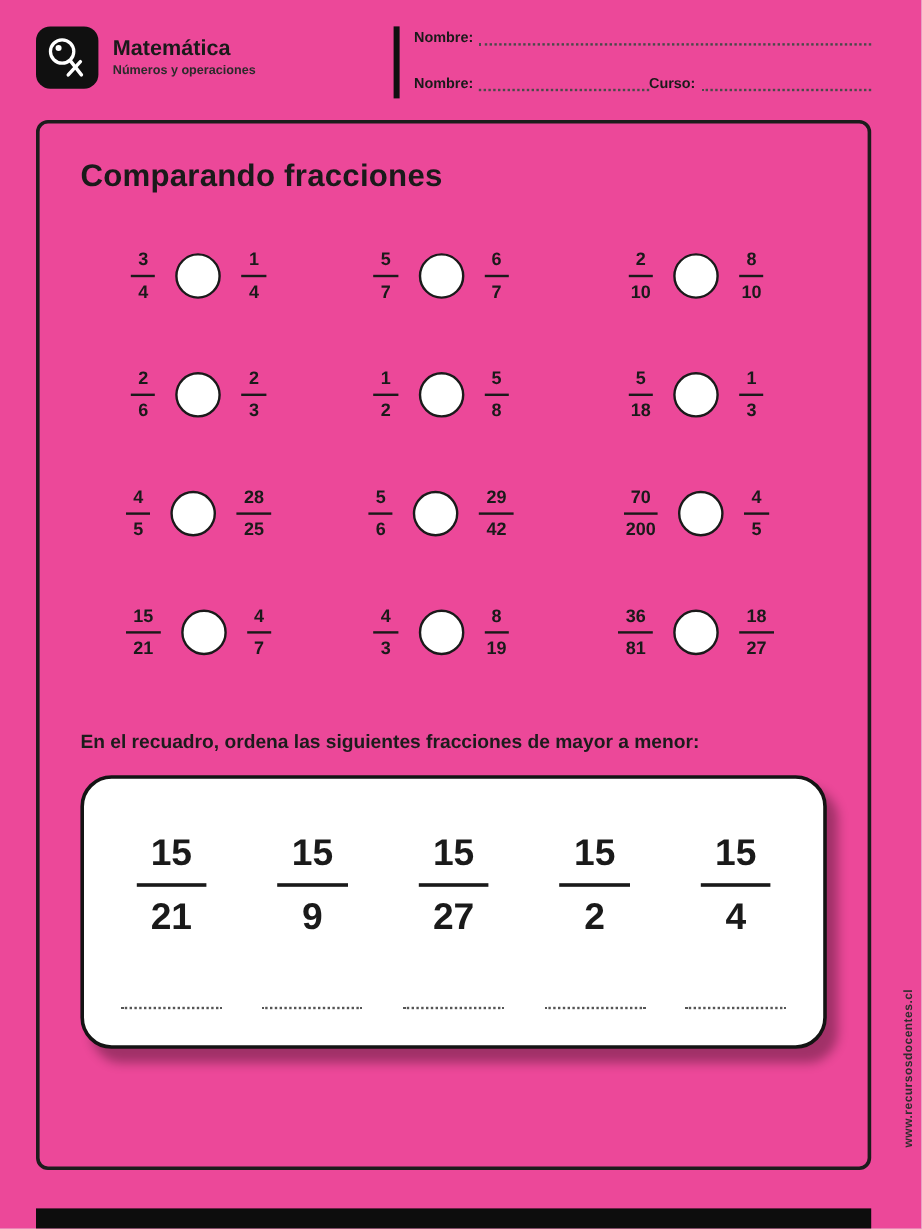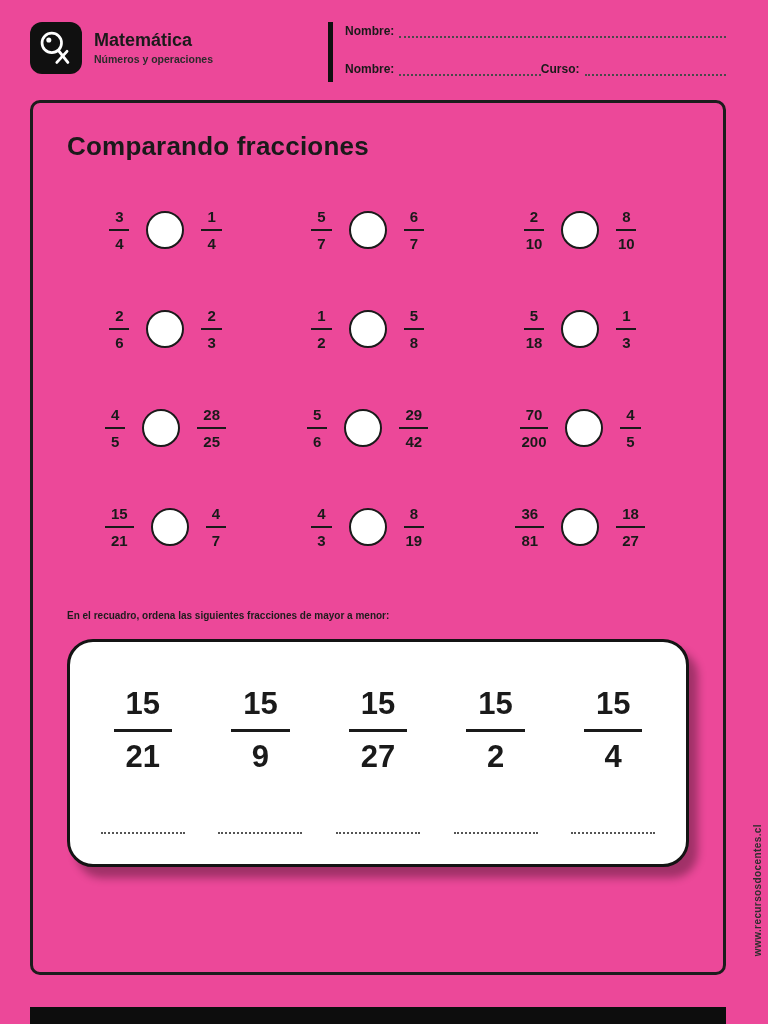--- a/index.html
+++ b/index.html
@@ -73,21 +73,21 @@
   .fnum { padding: 0 6px 4px 6px; border-bottom: 2.5px solid #1a1a1a; min-width: 14px; text-align: center; }
   .fden { padding-top: 4px; }
   .circle {
     width: 38px; height: 38px;
     border: 2px solid #1a1a1a;
     border-radius: 50%;
     background: #fff;
     flex: 0 0 auto;
   }
 
-  .instruction2 { font-size: 10px; font-weight: bold; color: #1c1c1c; margin-top: 34px; }
+  .instruction2 { font-size: 16px; font-weight: bold; color: #1c1c1c; margin-top: 34px; }
 
   .order-box {
     margin-top: 18px;
     height: 228px;
     border: 3px solid #141414;
     border-radius: 26px;
     background: #fff;
     box-shadow: 9px 11px 9px rgba(0,0,0,0.32);
     display: flex;
     justify-content: space-around;

